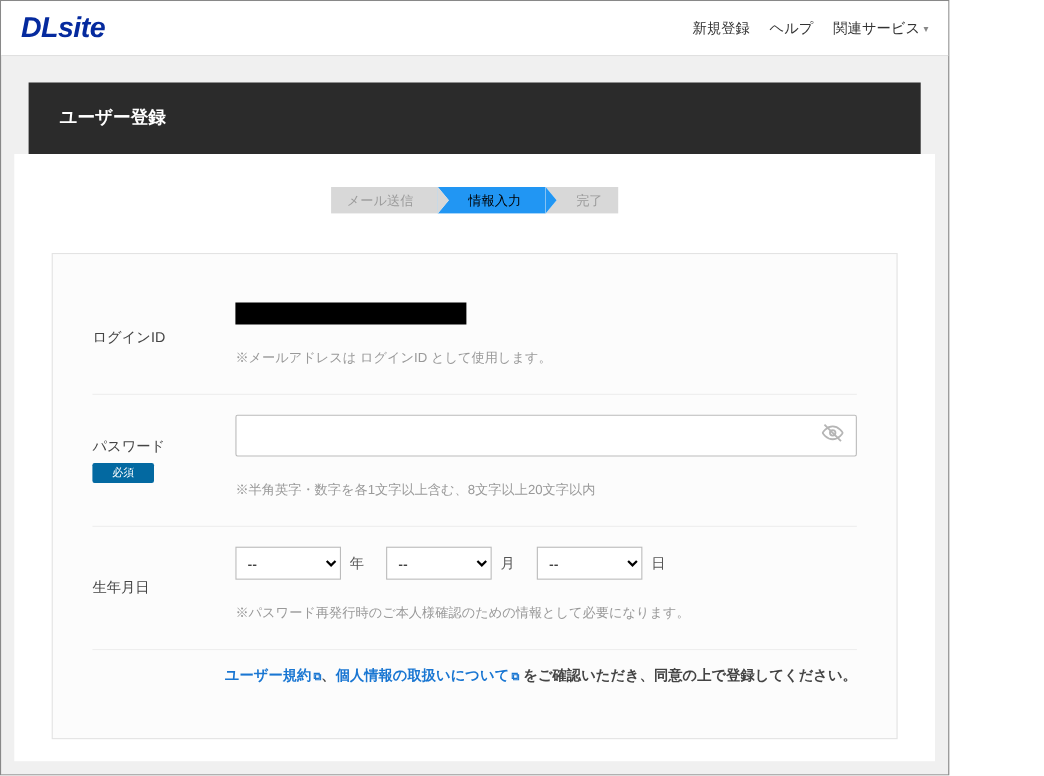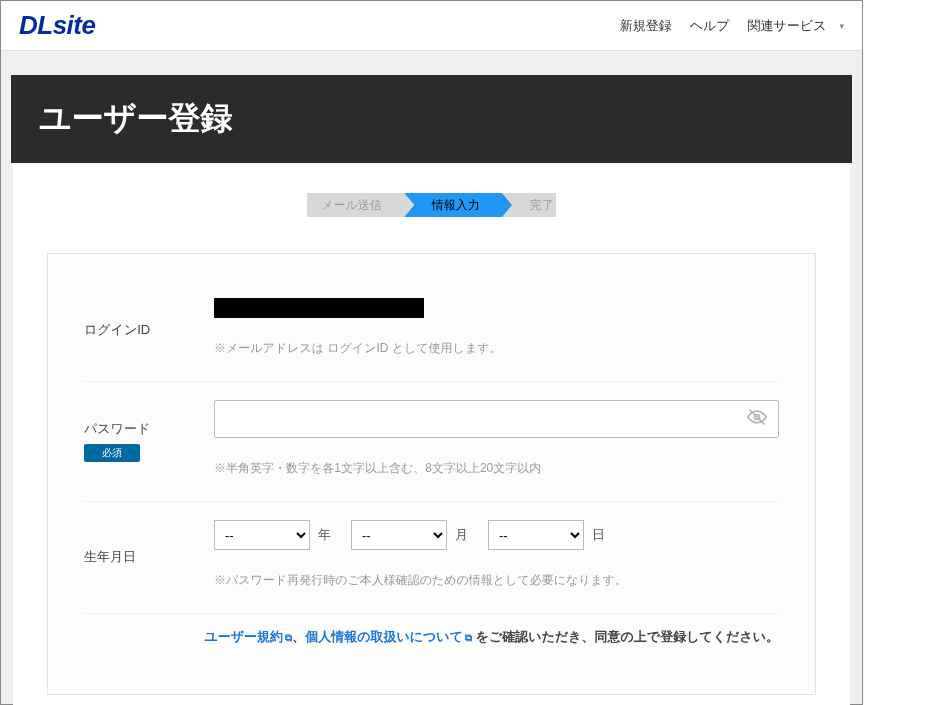--- a/index.html
+++ b/index.html
@@ -32,33 +32,33 @@
       letter-spacing: -0.5px;
     }
     .header-links {
       display: flex;
       align-items: center;
       gap: 18px;
       font-size: 13px;
       color: #333;
     }
     .header-link { cursor: pointer; }
-    .header-link-dropdown { display: inline-flex; align-items: center; gap: 13px; }
+    .header-link-dropdown { display: inline-flex; align-items: center; gap: 3px; }
     .chevron-down { font-size: 9px; color: #888; }
 
     .page-body {
       padding: 24px 10px 0 10px;
     }
     .title-banner {
       background: #2b2b2b;
       color: #fff;
-      font-size: 32px;
+      font-size: 16px;
       font-weight: bold;
       padding: 22px 28px;
-      margin: 0 0;
+      margin: 0 15px;
     }
     .content-wrap {
       background: #fff;
       padding: 30px 0 20px 0;
       margin: 0 2px;
     }
     .steps {
       display: flex;
       justify-content: center;
       margin-bottom: 36px;
@@ -95,21 +95,21 @@
       z-index: 1;
     }
     .step:first-child::before { display: none; }
     .step:first-child { padding-left: 14px; }
     .step.active {
       background: #2196f3;
       color: #000000;
     }
     .step.active::after { border-left-color: #2196f3; }
     .step:last-child::after { display: none; }
-    .step:last-child { padding-right: 2px; text-align: center; }
+    .step:last-child { padding-right: 14px; text-align: center; }
 
     .form-panel {
       margin: 0 34px;
       border: 1px solid #e3e3e3;
       background: #fcfcfc;
       padding: 26px 36px 30px 36px;
     }
     .form-row {
       display: flex;
       align-items: center;

